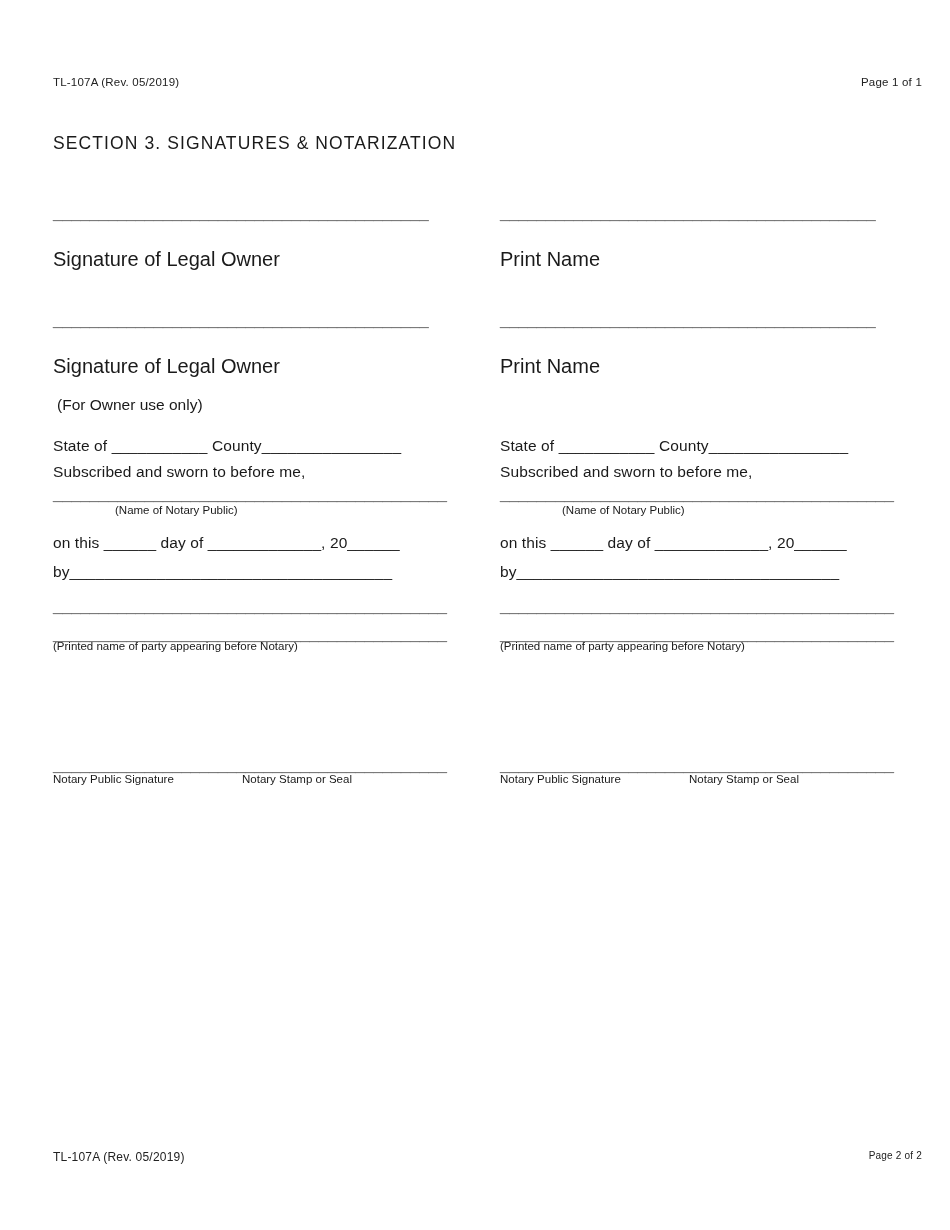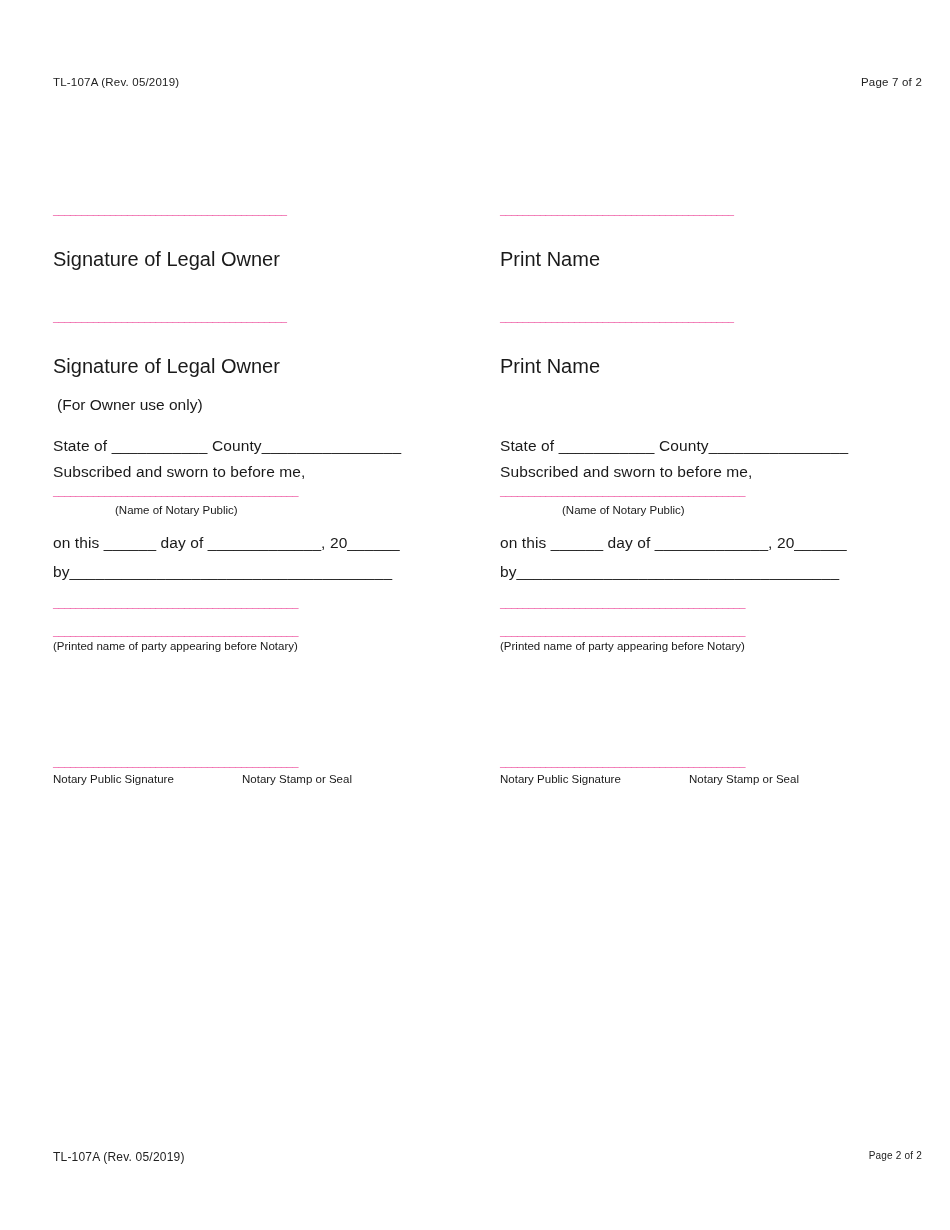--- a/index.html
+++ b/index.html
@@ -45,25 +45,24 @@
     position: absolute;
     left: 53px;
     top: 133px;
     font-size: 17.5px;
     letter-spacing: 1.1px;
     white-space: nowrap;
   }
 
   .rule {
     position: absolute;
-    font-size: 12px;
+    font-size: 17px;
     letter-spacing: -0.3px;
     white-space: nowrap;
-    color: #ec4899;
-    font-family: Liberation Serif, serif;
+    color: #737373;
   }
   .label {
     position: absolute;
     font-size: 20px;
     white-space: nowrap;
     margin-top: 26px;
   }
   .small {
     position: absolute;
     font-size: 11.5px;
@@ -86,23 +85,24 @@
   
   .col-l { left: 53px; }
   .col-r { left: 500px; }
 </style>
 </head>
 <body>
 
 <div class="page">
 
   <div class="hdr hdr-left">TL-107A (Rev. 05/2019)</div>
-  <div class="hdr hdr-right">Page 7 of 2</div>
+  <div class="hdr hdr-right">Page 1 of 1</div>
 
 
+  <div class="section-title">SECTION 3. SIGNATURES &amp; NOTARIZATION</div>
 
   <div class="rule col-l" style="top:203px;">_________________________________________</div>
   <div class="label col-l" style="top:222px;">Signature of Legal Owner</div>
 
   <div class="rule col-r" style="top:203px;">_________________________________________</div>
   <div class="label col-r" style="top:222px;">Print Name</div>
 
   <div class="rule col-l" style="top:310px;">_________________________________________</div>
   <div class="label col-l" style="top:329px;">Signature of Legal Owner</div>
 

